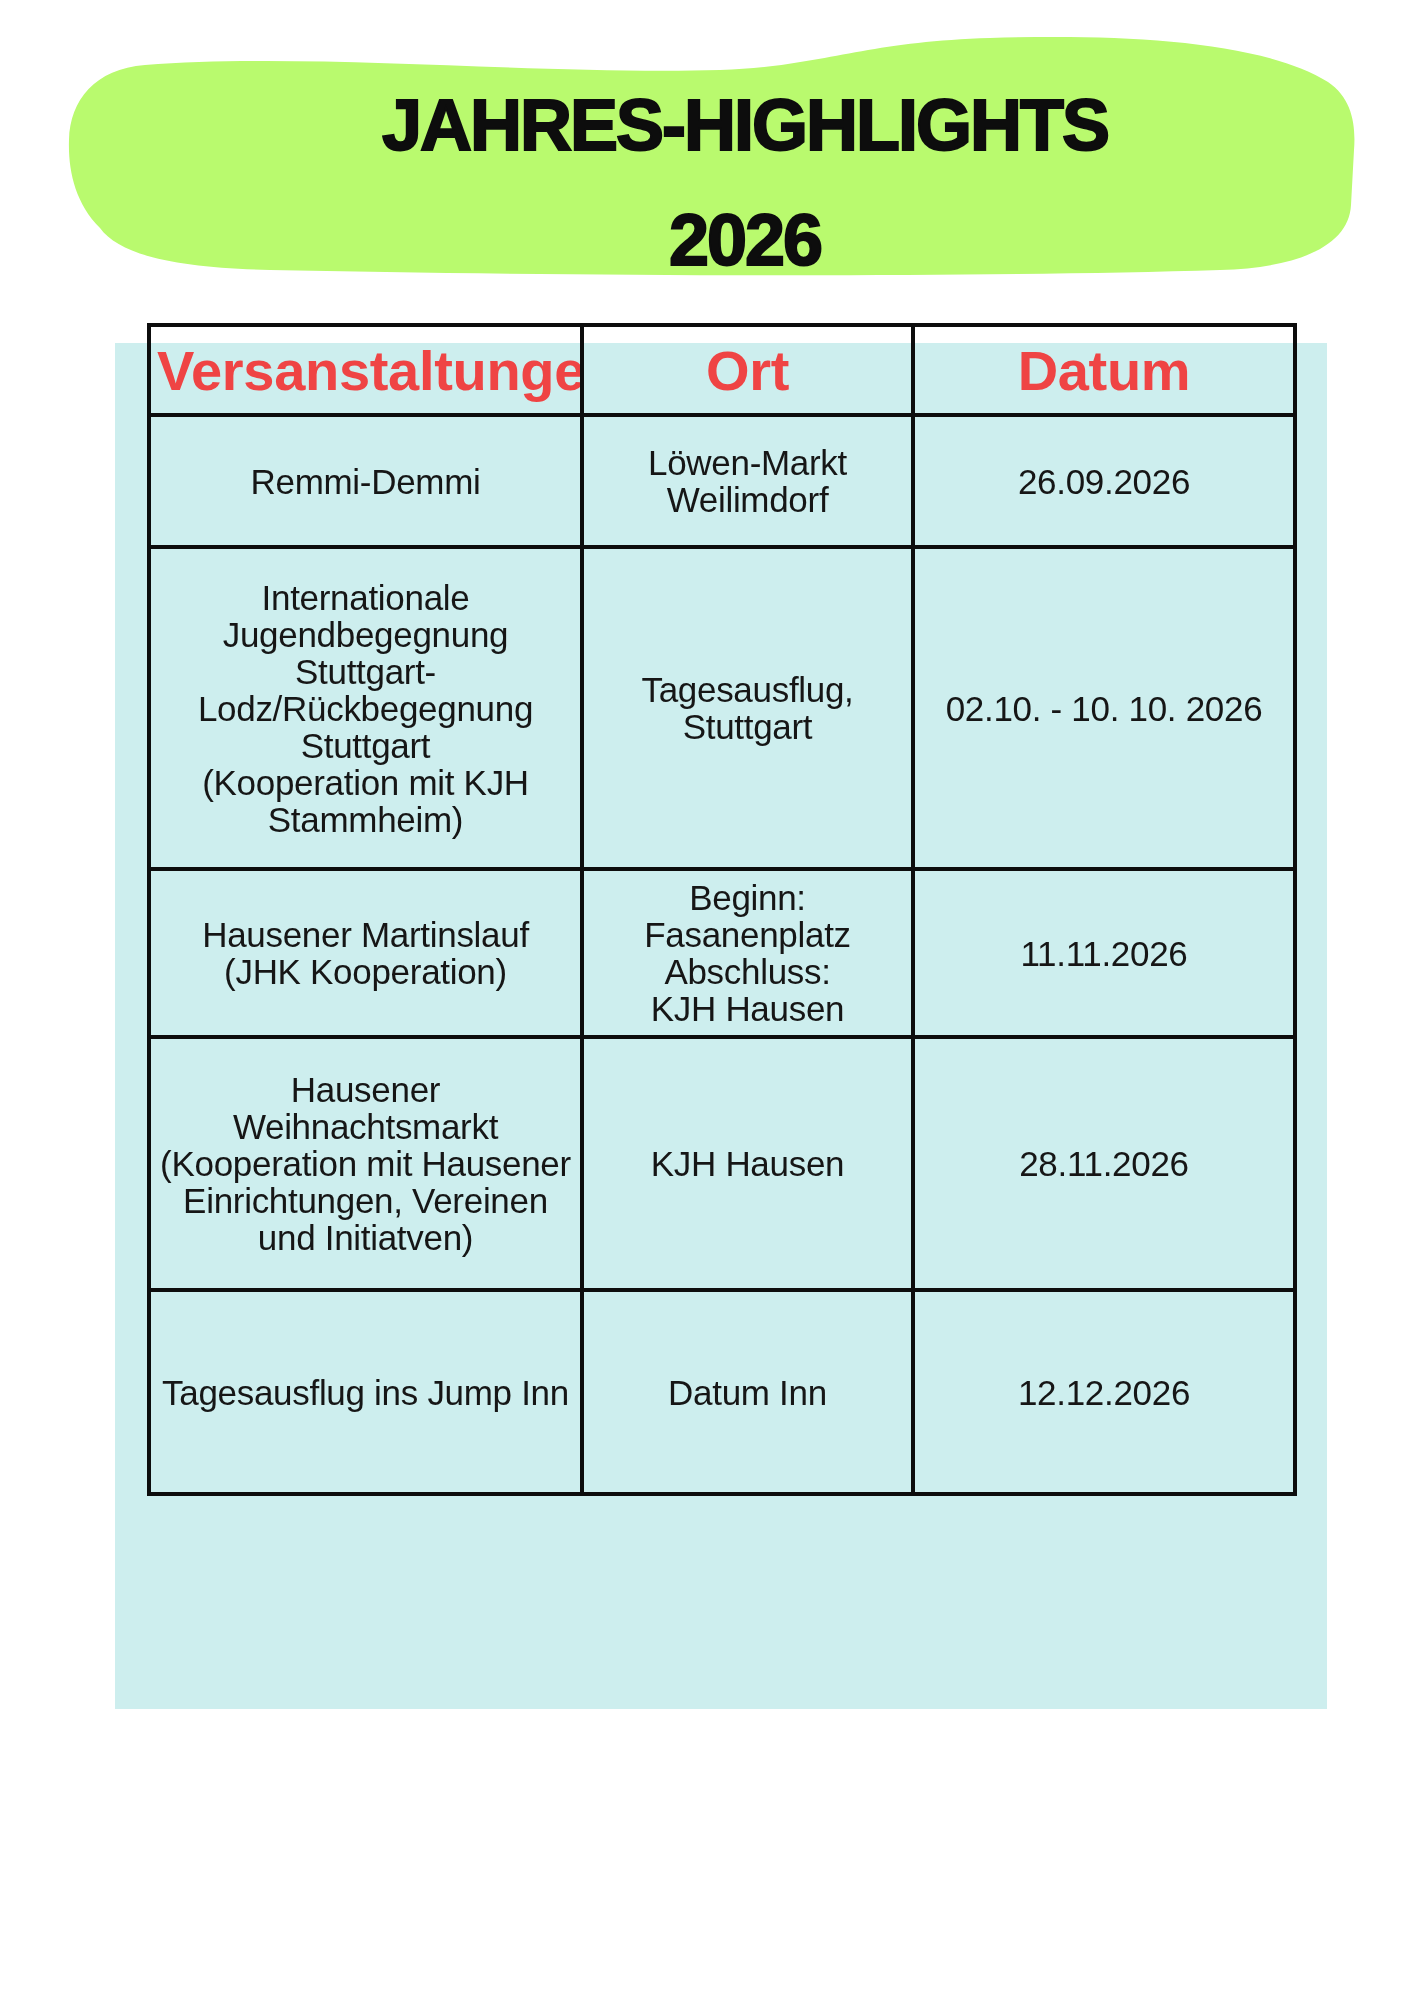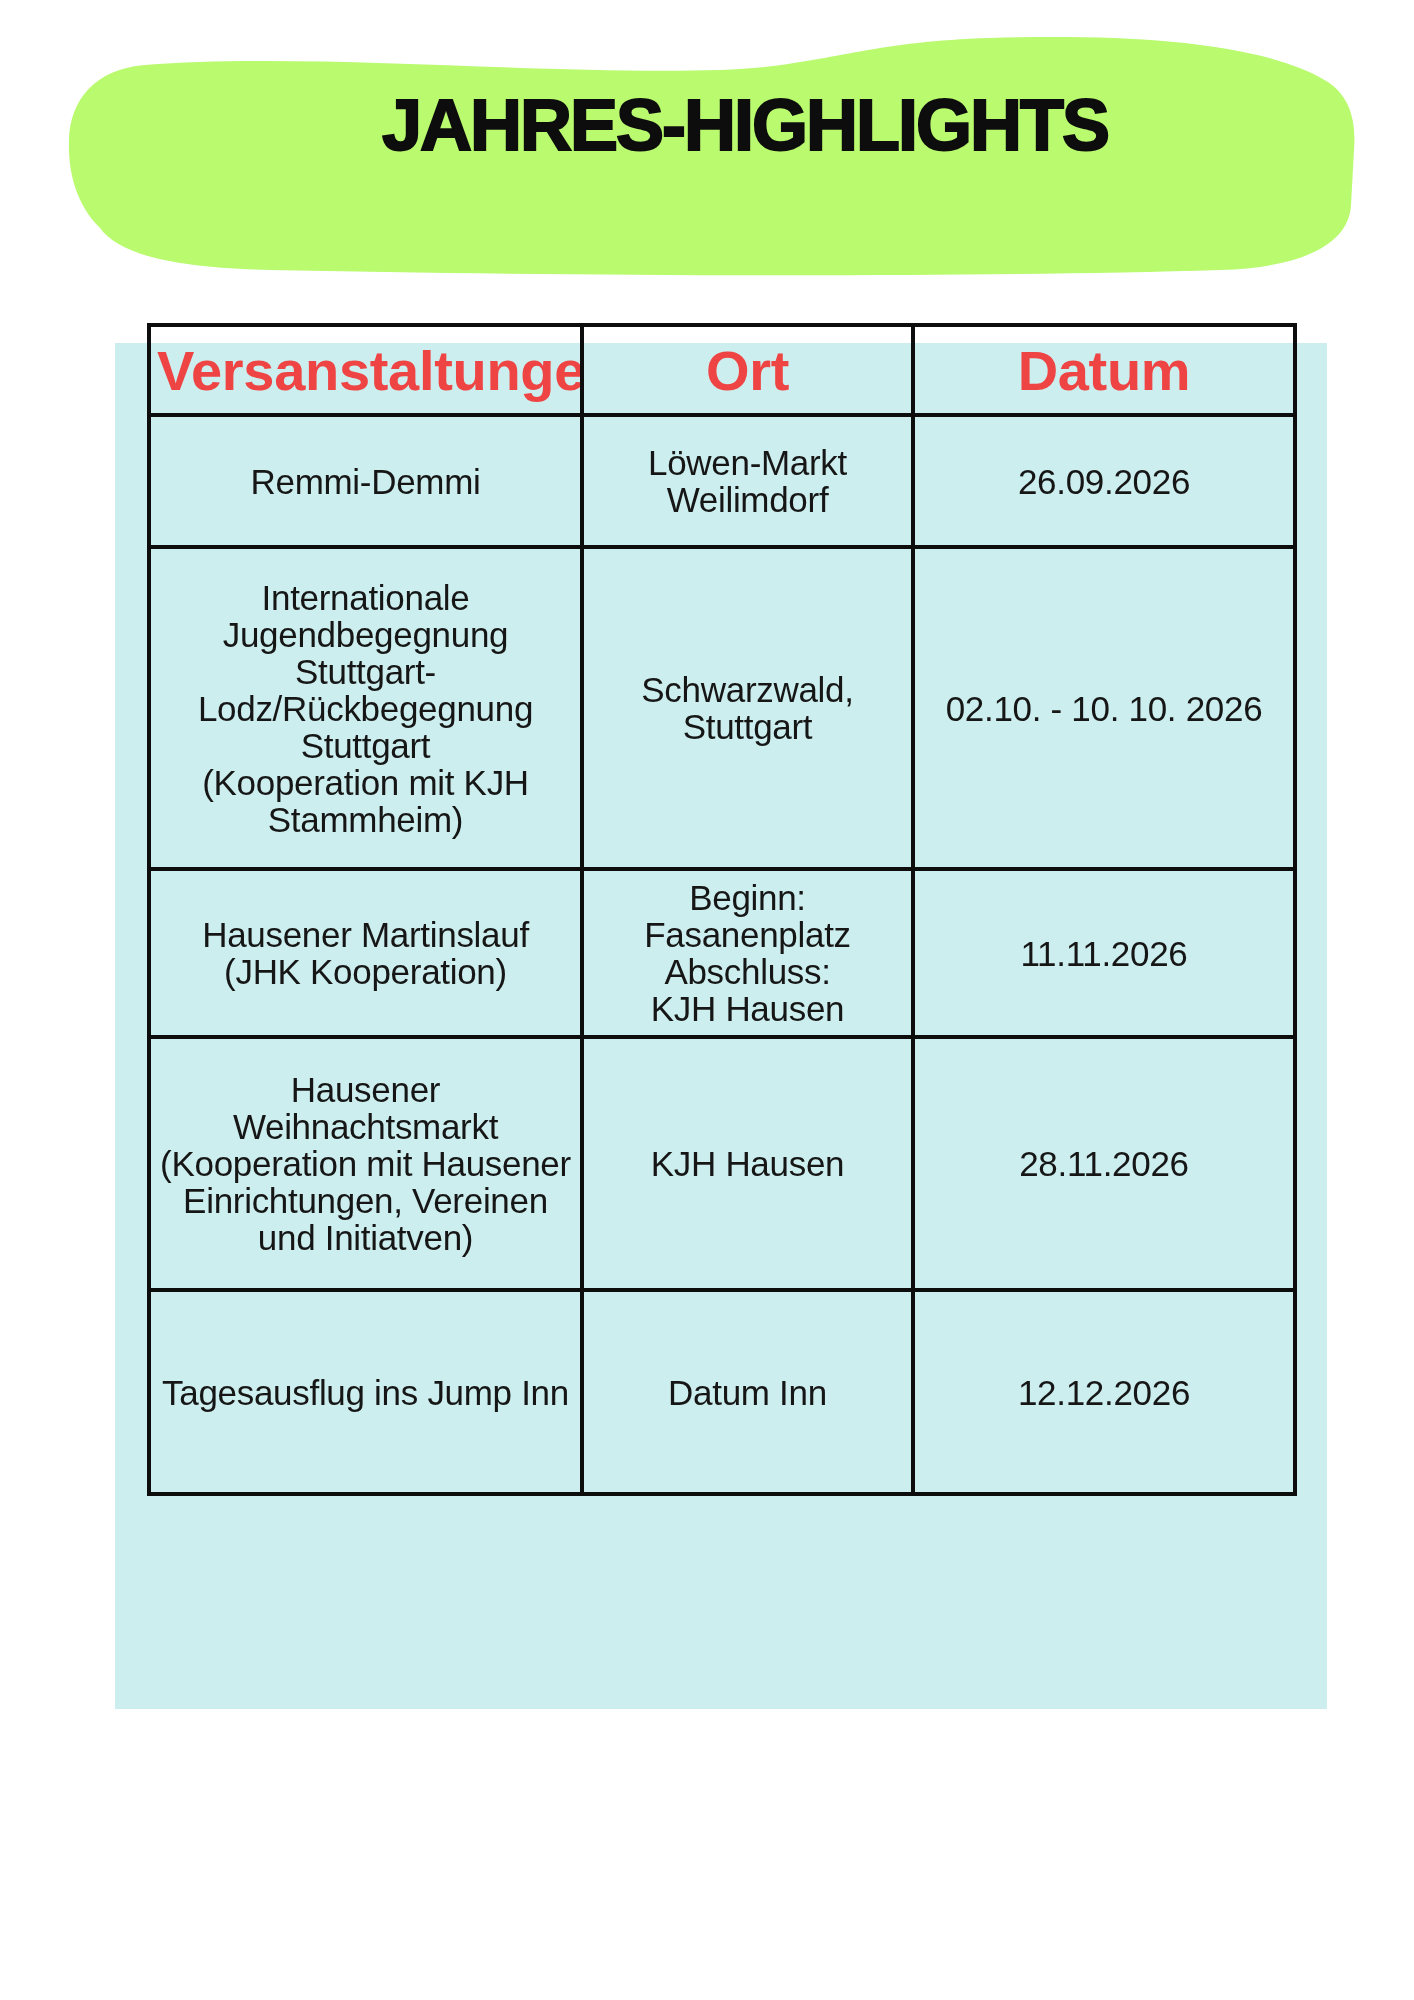--- a/index.html
+++ b/index.html
@@ -49,20 +49,21 @@
            C 1289,215 1240,238 1160,240
            C 900,248 500,246 210,240
            C 120,238 60,226 40,198
            C 15,173 8,140 9,110
            C 10,70 35,39 85,35 Z"></path>
     </svg>
   </div>
 
   <div class="title" style="color: rgb(13, 13, 13);">
     <div>JAHRES-HIGHLIGHTS</div>
+    <div>2026</div>
   </div>
 
   <div class="panel" style="background: rgb(205, 238, 238);"></div>
 
   <table class="events">
     <colgroup>
       <col style="width:433px">
       <col style="width:331px">
       <col style="width:382px">
     </colgroup>
@@ -81,21 +82,21 @@
         <td>26.09.2026</td>
       </tr>
       <tr>
         <td>Internationale
 Jugendbegegnung
 Stuttgart-
 Lodz/Rückbegegnung
 Stuttgart
 (Kooperation mit KJH
 Stammheim)</td>
-        <td>Schwarzwald,
+        <td>Tagesausflug,
 Stuttgart</td>
         <td>02.10. - 10. 10. 2026</td>
       </tr>
       <tr>
         <td>Hausener Martinslauf
 (JHK Kooperation)</td>
         <td>Beginn:
 Fasanenplatz
 Abschluss:
 KJH Hausen</td>

